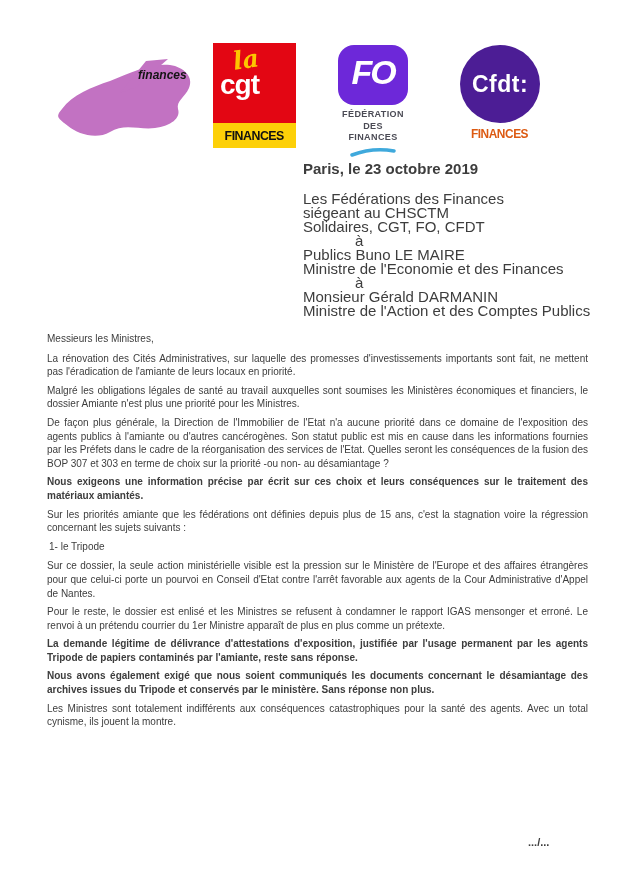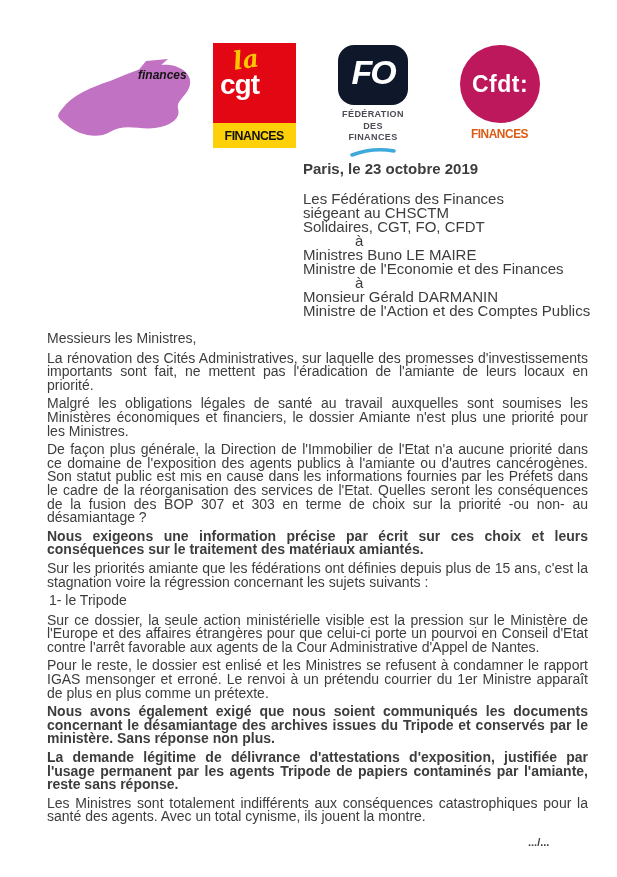--- a/index.html
+++ b/index.html
@@ -41,21 +41,21 @@
   .cfdt-sub{display:inline-block;margin-top:3px;font-size:13.5px;font-weight:bold;
             letter-spacing:-0.5px;transform:scaleX(0.88);}
 
   
   .head{position:absolute;left:303px;top:162px;font-size:15px;line-height:14px;}
   .head p{margin:0;}
   .date-line{font-weight:bold;margin:0 0 16px 0 !important;}
   .sep-a{margin-left:52px !important;}
 
   
-  .content{position:absolute;left:47px;top:332px;width:541px;font-size:14px;
+  .content{position:absolute;left:47px;top:332px;width:541px;font-size:10px;
            line-height:13.6px;text-align:justify;}
   .content p{margin:0 0 5px 0;}
   .salutation{text-align:left;margin-bottom:6px !important;}
   .heading{font-weight:normal;text-align:left;margin:2px 0 6px 2px !important;}
   .ind{margin-left:36px;}
   .b{font-weight:bold;}
   .cont-mark{position:absolute;left:528px;top:836px;font-size:11px;font-weight:bold;}
 </style>
 </head>
 <body>
@@ -72,62 +72,62 @@
 
   <div class="logo logo-cgt" style="background-color: rgb(227, 6, 19);">
     <span class="cgt-script" style="color: rgb(253, 197, 0);">la</span>
     <span class="cgt-main">cgt</span>
     <div class="cgt-band" style="background-color: rgb(253, 208, 8);">
       <span>FINANCES</span>
     </div>
   </div>
 
   <div class="logo logo-fo">
-    <div class="fo-box" style="background-color: #0f172a;">
+    <div class="fo-box" style="background-color: #6d28d9;">
       <span class="fo-acronym">FO</span>
     </div>
     <div class="fo-sub-wrap" style="color: rgb(75, 75, 85);">
       <span class="fo-sub">FÉDÉRATION</span>
       <span class="fo-sub">DES FINANCES</span>
     </div>
     <svg class="fo-swoosh" width="46" height="10" viewBox="0 0 46 10">
       <path d="M2,8 Q23,0 44,4" fill="none" stroke-width="3.5" stroke-linecap="round" stroke="#3fa9dc"></path>
     </svg>
   </div>
 
   <div class="logo logo-cfdt">
-    <div class="cfdt-circle" style="background-color: #be185d;">
+    <div class="cfdt-circle" style="background-color: #4c1d95;">
       <span class="cfdt-acronym">Cfdt:</span>
     </div>
     <span class="cfdt-sub" style="color: rgb(220, 90, 18);">FINANCES</span>
   </div>
 
   <div class="head">
     <p class="date-line">Paris, le 23 octobre 2019</p>
     <p>Les Fédérations des Finances</p>
     <p>siégeant au CHSCTM</p>
     <p>Solidaires, CGT, FO, CFDT</p>
     <p class="sep-a">à</p>
-    <p>Ministres Buno LE MAIRE</p>
+    <p>Publics Buno LE MAIRE</p>
     <p>Ministre de l'Economie et des Finances</p>
     <p class="sep-a">à</p>
     <p>Monsieur Gérald DARMANIN</p>
     <p>Ministre de l'Action et des Comptes Publics</p>
   </div>
 
   <div class="content">
     <p class="salutation">Messieurs les Ministres,</p>
     <p>La rénovation des Cités Administratives, sur laquelle des promesses d'investissements importants sont fait, ne mettent pas l'éradication de l'amiante de leurs locaux en priorité.</p>
     <p>Malgré les obligations légales de santé au travail auxquelles sont soumises les Ministères économiques et financiers, le dossier Amiante n'est plus une priorité pour les Ministres.</p>
     <p>De façon plus générale, la Direction de l'Immobilier de l'Etat n'a aucune priorité dans ce domaine de l'exposition des agents publics à l'amiante ou d'autres cancérogènes. Son statut public est mis en cause dans les informations fournies par les Préfets dans le cadre de la réorganisation des services de l'Etat. Quelles seront les conséquences de la fusion des BOP 307 et 303 en terme de choix sur la priorité -ou non- au désamiantage ?</p>
     <p class="b">Nous exigeons une information précise par écrit sur ces choix et leurs conséquences sur le traitement des matériaux amiantés.</p>
     <p>Sur les priorités amiante que les fédérations ont définies depuis plus de 15 ans, c'est la stagnation voire la régression concernant les sujets suivants :</p>
     <p class="heading">1- le Tripode</p>
     <p class="ind">Sur ce dossier, la seule action ministérielle visible est la pression sur le Ministère de l'Europe et des affaires étrangères pour que celui-ci porte un pourvoi en Conseil d'Etat contre l'arrêt favorable aux agents de la Cour Administrative d'Appel de Nantes.</p>
     <p class="ind">Pour le reste, le dossier est enlisé et les Ministres se refusent à condamner le rapport IGAS mensonger et erroné. Le renvoi à un prétendu courrier du 1er Ministre apparaît de plus en plus comme un prétexte.</p>
+    <p class="ind b">La demande légitime de délivrance d'attestations d'exposition, justifiée par l'usage permanent par les agents Tripode de papiers contaminés par l'amiante, reste sans réponse.</p>
     <p class="ind b">Nous avons également exigé que nous soient communiqués les documents concernant le désamiantage des archives issues du Tripode et conservés par le ministère. Sans réponse non plus.</p>
-    <p class="ind b">La demande légitime de délivrance d'attestations d'exposition, justifiée par l'usage permanent par les agents Tripode de papiers contaminés par l'amiante, reste sans réponse.</p>
     <p class="ind">Les Ministres sont totalement indifférents aux conséquences catastrophiques pour la santé des agents. Avec un total cynisme, ils jouent la montre.</p>
   </div>
 
   <div class="cont-mark">.../...</div>
 
 </div>
 
 </body></html>

